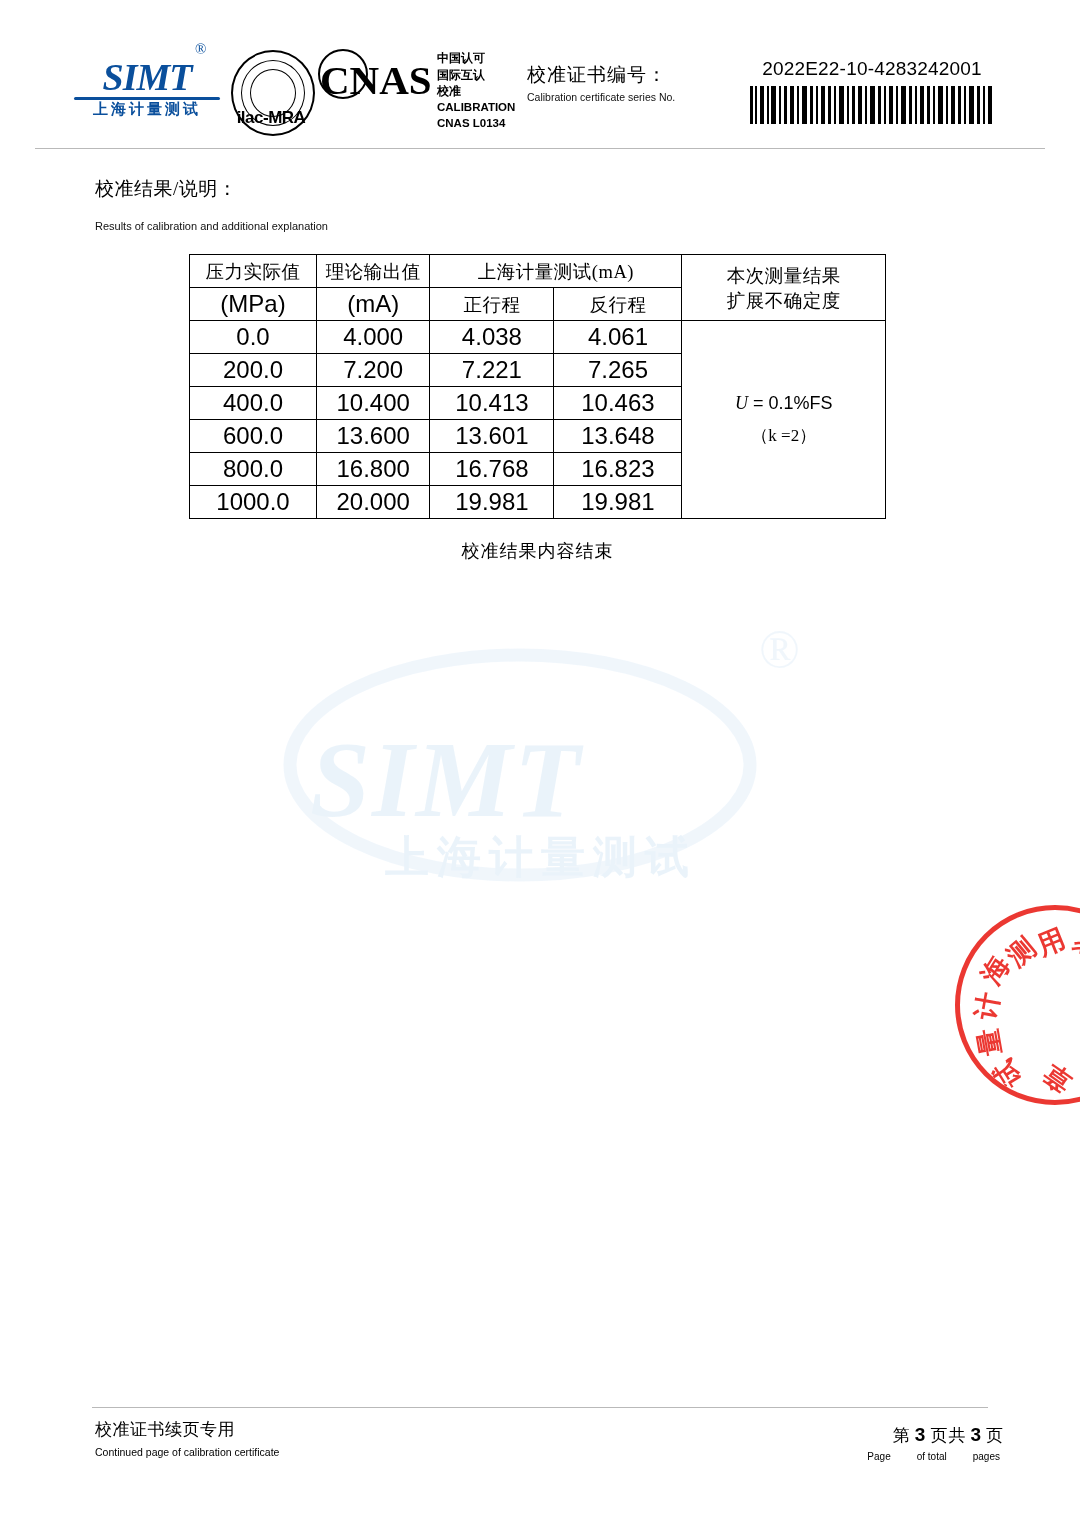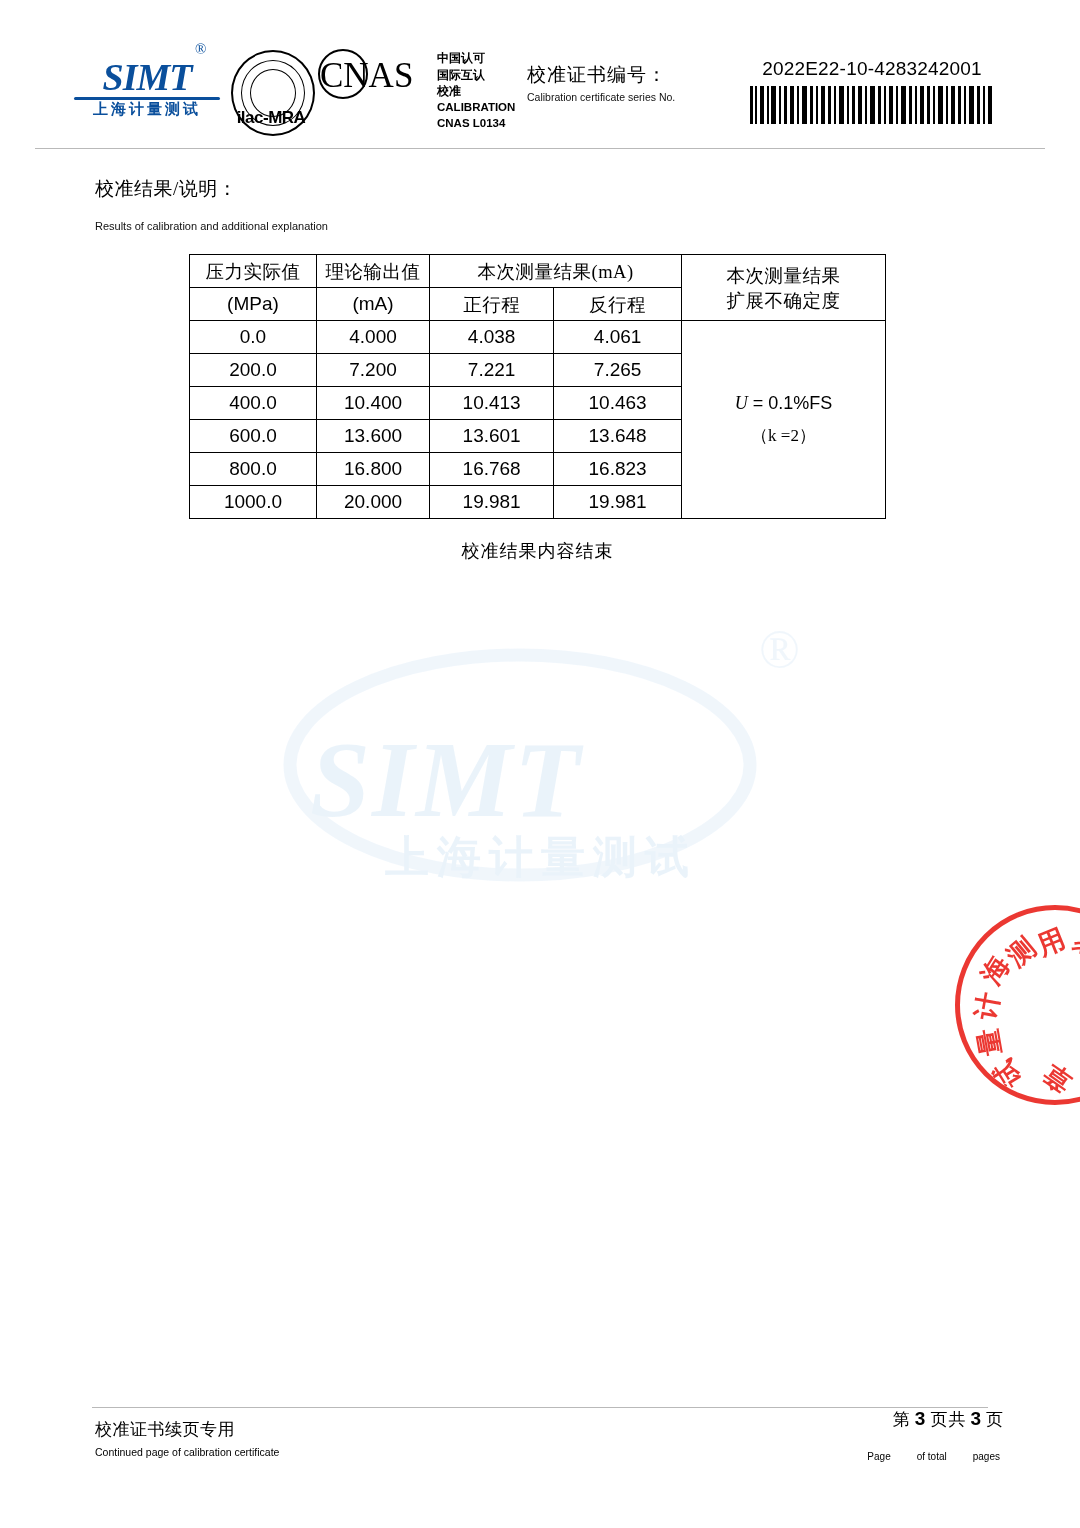--- a/index.html
+++ b/index.html
@@ -109,23 +109,23 @@
   }
 
   .logo-cnas {
     position: absolute;
     left: 258px;
     top: 14px;
     width: 110px;
   }
   .cnas-word {
     font-family: "Liberation Serif", serif;
-    font-size: 35px;
+    font-size: 41px;
     letter-spacing: 0px;
-    font-weight: normal;
+    font-weight: bold;
   }
   .cnas-ring {
     position: absolute;
     left: -2px;
     top: -7px;
     width: 46px;
     height: 46px;
     border: 2.5px solid #000;
     border-radius: 50%;
   }
@@ -226,21 +226,21 @@
     height: 32px;
     padding: 0;
   }
   table.result .hdr-cn {
     font-family: "Liberation Serif", serif;
     font-size: 18.5px;
     letter-spacing: 0.5px;
   }
   table.result td.num {
     font-family: "Liberation Sans", sans-serif;
-    font-size: 19px;
+    font-size: 24px;
     text-align: center;
   }
   .col1 { width: 127px; }
   .col2 { width: 113px; }
   .col3 { width: 124px; margin-top: 7px; }
   .col4 { width: 128px; }
   .col5 { width: 205px; }
 
   .unc-cell {
     font-family: "Liberation Sans", sans-serif;
@@ -362,21 +362,21 @@
   }
   .fr-line1 .big {
     font-family: "Liberation Sans", sans-serif;
     font-size: 19px;
     font-weight: bold;
     padding: 0 4px;
   }
   .fr-line2 {
     font-family: "Liberation Sans", sans-serif;
     font-size: 10px;
-    margin-top: 20px;
+    margin-top: 4px;
     display: flex;
     justify-content: flex-end;
     gap: 26px;
     padding-right: 4px;
   }
 </style>
 </head>
 <body>
 
 <div class="page">
@@ -472,21 +472,21 @@
     <div class="cn">校准结果/说明：</div>
     <div class="en">Results of calibration and additional explanation</div>
   </div>
 
   <div class="tbl-wrap">
     <table class="result">
       <tbody>
         <tr>
           <td class="col1 hdr-cn" rowspan="1">压力实际值</td>
           <td class="col2 hdr-cn" rowspan="1">理论输出值</td>
-          <td class="hdr-cn" colspan="2">本次测量结果(mA)</td>
+          <td class="hdr-cn" colspan="2">上海计量测试(mA)</td>
           <td class="col5 hdr-cn" rowspan="2">
             <div>本次测量结果</div>
             <div>扩展不确定度</div>
           </td>
         </tr>
         <tr>
           <td class="col1 num">(MPa)</td>
           <td class="col2 num">(mA)</td>
           <td class="col3 hdr-cn">正行程</td>
           <td class="col4 hdr-cn">反行程</td>

